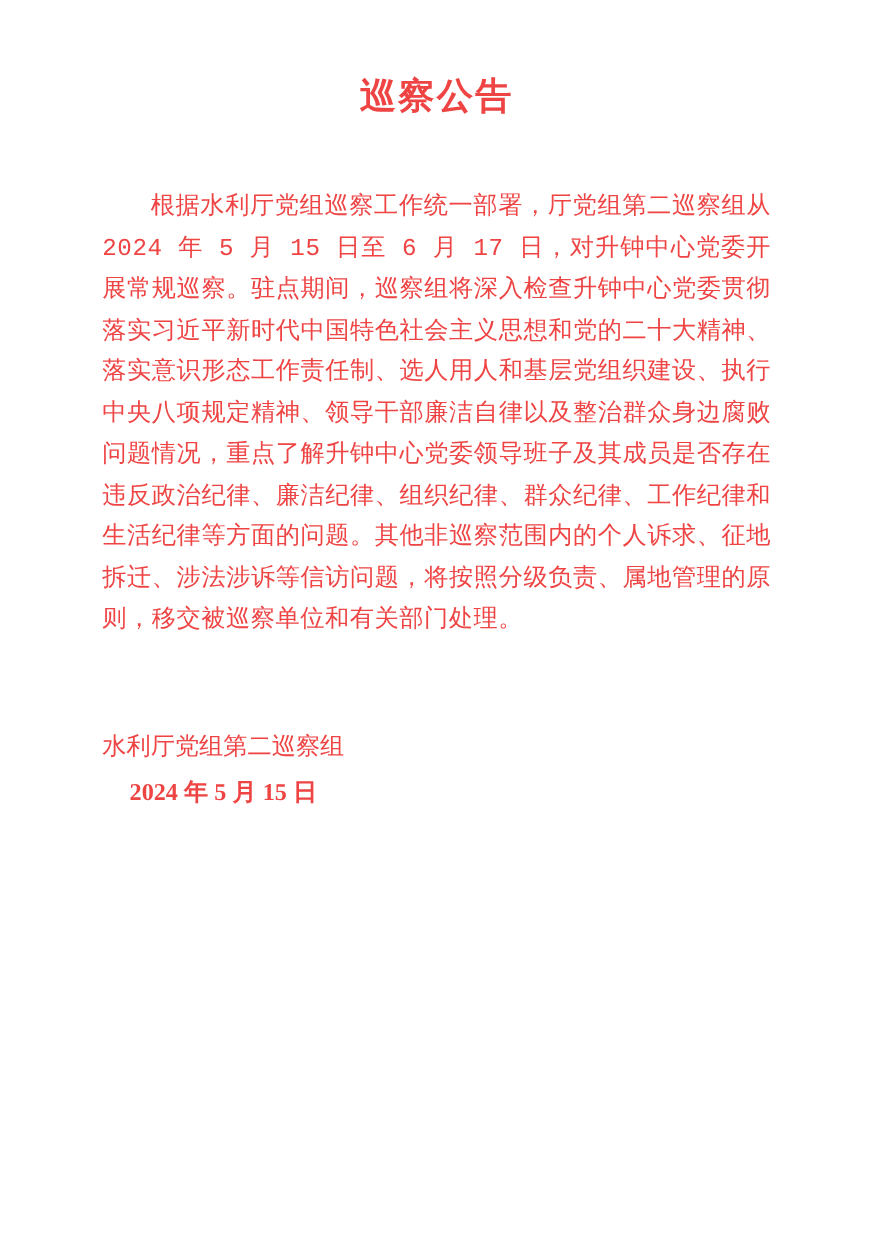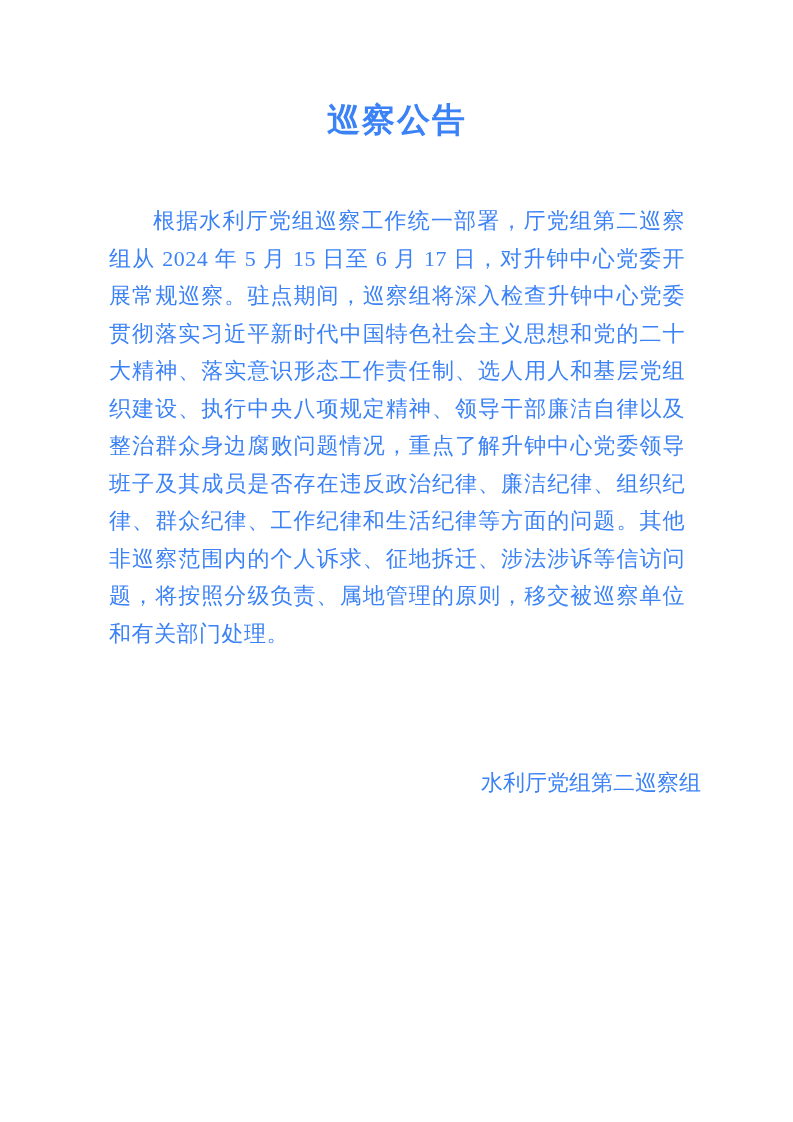--- a/index.html
+++ b/index.html
@@ -8,50 +8,51 @@
     width: 793px;
     height: 1122px;
     background: #ffffff;
     overflow: hidden;
   }
 
   .page {
     width: 793px;
     height: 1122px;
     background: #ffffff;
-    color: #3b82f6;
+    color: #ef4444;
     font-family: "Liberation Serif", "DejaVu Serif", serif;
-    padding: 100px 92px 0 93px;
+    padding: 68px 92px 0 93px;
   }
 
   .doc-title {
     text-align: center;
     font-size: 33px;
     line-height: 40px;
     font-weight: bold;
     letter-spacing: 2px;
     margin-bottom: 62px;
     font-family: "Liberation Serif", "DejaVu Serif", serif;
   }
 
   .doc-body p {
     font-size: 22px;
     line-height: 37.5px;
     text-align: justify;
     text-justify: inter-character;
     text-indent: 2em;
     letter-spacing: 0.5px;
-    margin: 16px;
+    margin: 0;
+    font-family: Liberation Mono, monospace;
   }
 
   .signoff {
-    margin-top: 110px;
+    margin-top: 74px;
     display: flex;
     flex-direction: column;
-    align-items: flex-end;
+    align-items: flex-start;
   }
 
   .signoff-inner {
     text-align: center;
     font-size: 22px;
     line-height: 42px;
   }
 
   .signoff-date {
     font-weight: bold;
@@ -64,16 +65,17 @@
 
   <h1 class="doc-title">巡察公告</h1>
 
   <div class="doc-body">
     <p>根据水利厅党组巡察工作统一部署，厅党组第二巡察组从 2024 年 5 月 15 日至 6 月 17 日，对升钟中心党委开展常规巡察。驻点期间，巡察组将深入检查升钟中心党委贯彻落实习近平新时代中国特色社会主义思想和党的二十大精神、落实意识形态工作责任制、选人用人和基层党组织建设、执行中央八项规定精神、领导干部廉洁自律以及整治群众身边腐败问题情况，重点了解升钟中心党委领导班子及其成员是否存在违反政治纪律、廉洁纪律、组织纪律、群众纪律、工作纪律和生活纪律等方面的问题。其他非巡察范围内的个人诉求、征地拆迁、涉法涉诉等信访问题，将按照分级负责、属地管理的原则，移交被巡察单位和有关部门处理。</p>
   </div>
 
   <div class="signoff">
     <div class="signoff-inner">
       <div class="signoff-signature">水利厅党组第二巡察组</div>
+      <div class="signoff-date">2024 年 5 月 15 日</div>
     </div>
   </div>
 
 </div>
 
 </body></html>

